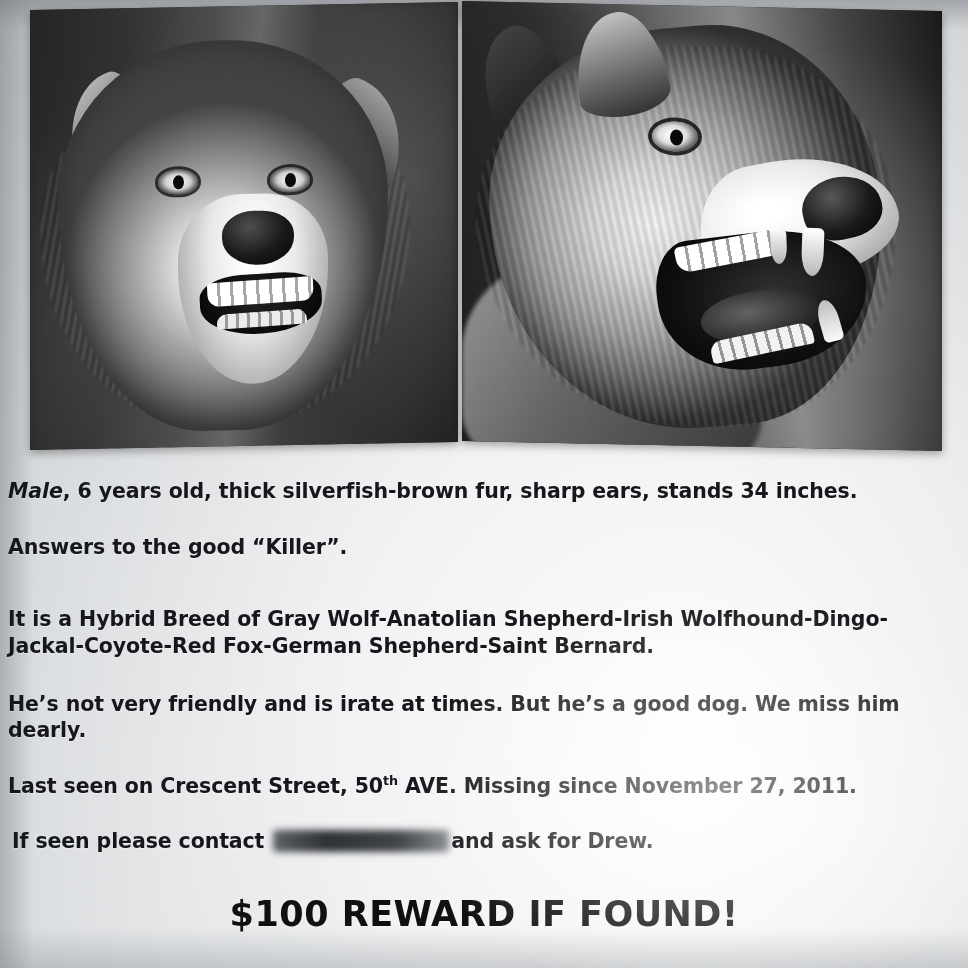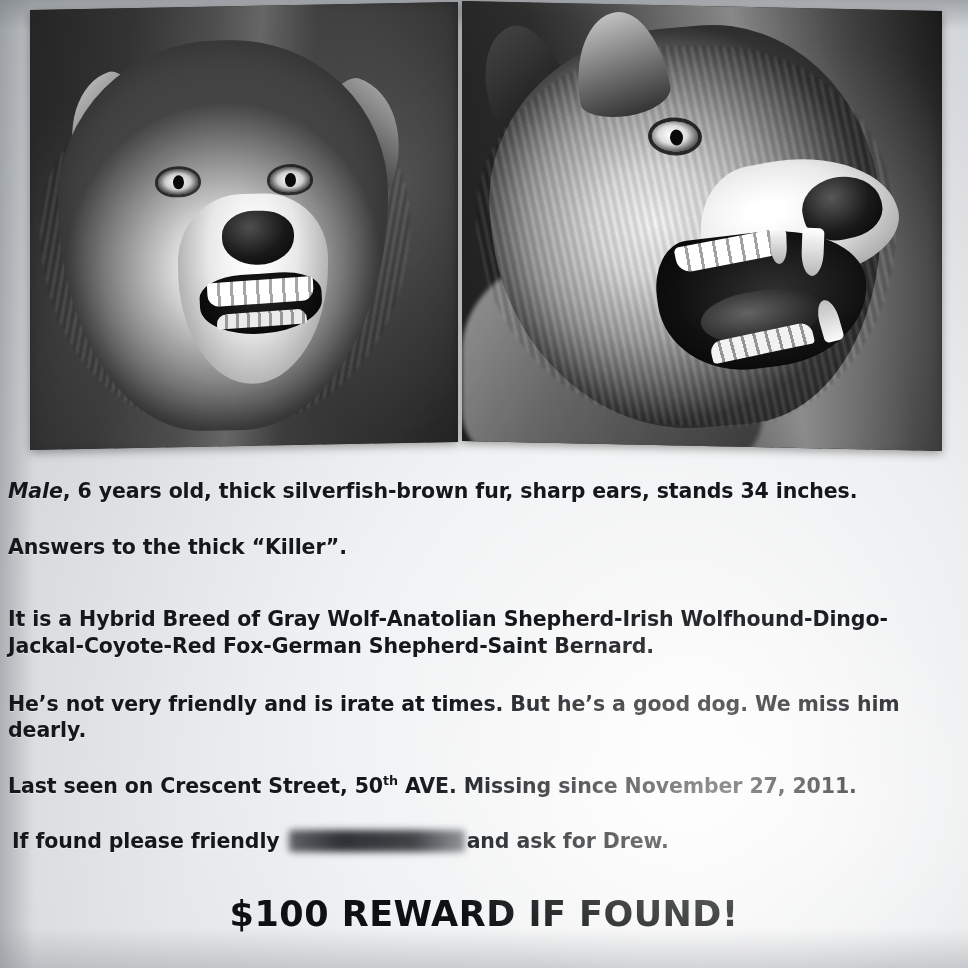--- a/index.html
+++ b/index.html
@@ -405,32 +405,32 @@
     </div>
 
   </div>
 
   <div class="body-text">
 
     <div class="line l-male">
       <span class="em">Male</span><span>, 6 years old, thick silverfish-brown fur, sharp ears, stands 34 inches.</span>
     </div>
 
-    <div class="line l-answers">Answers to the thick “Killer”.</div>
+    <div class="line l-answers">Answers to the good “Killer”.</div>
 
     <div class="line l-hybrid">It is a Hybrid Breed of Gray Wolf-Anatolian Shepherd-Irish Wolfhound-Dingo-</div>
     <div class="line">Jackal-Coyote-Red Fox-German Shepherd-Saint Bernard.</div>
 
     <div class="line l-friendly">He’s not very friendly and is irate at times. But he’s a good dog. We miss him dearly.</div>
 
     <div class="line l-lastseen">
       <span>Last seen on Crescent Street, 50</span><sup>th</sup><span> AVE. Missing since November 27, 2011.</span>
     </div>
 
     <div class="line l-contact">
-      <span>If found please friendly </span><span class="redaction"></span><span>and ask for Drew.</span>
+      <span>If seen please contact </span><span class="redaction"></span><span>and ask for Drew.</span>
     </div>
 
     <div class="reward">$100 REWARD IF FOUND!</div>
   </div>
 
   <div class="glare"></div>
 </div>
 
 </body></html>

